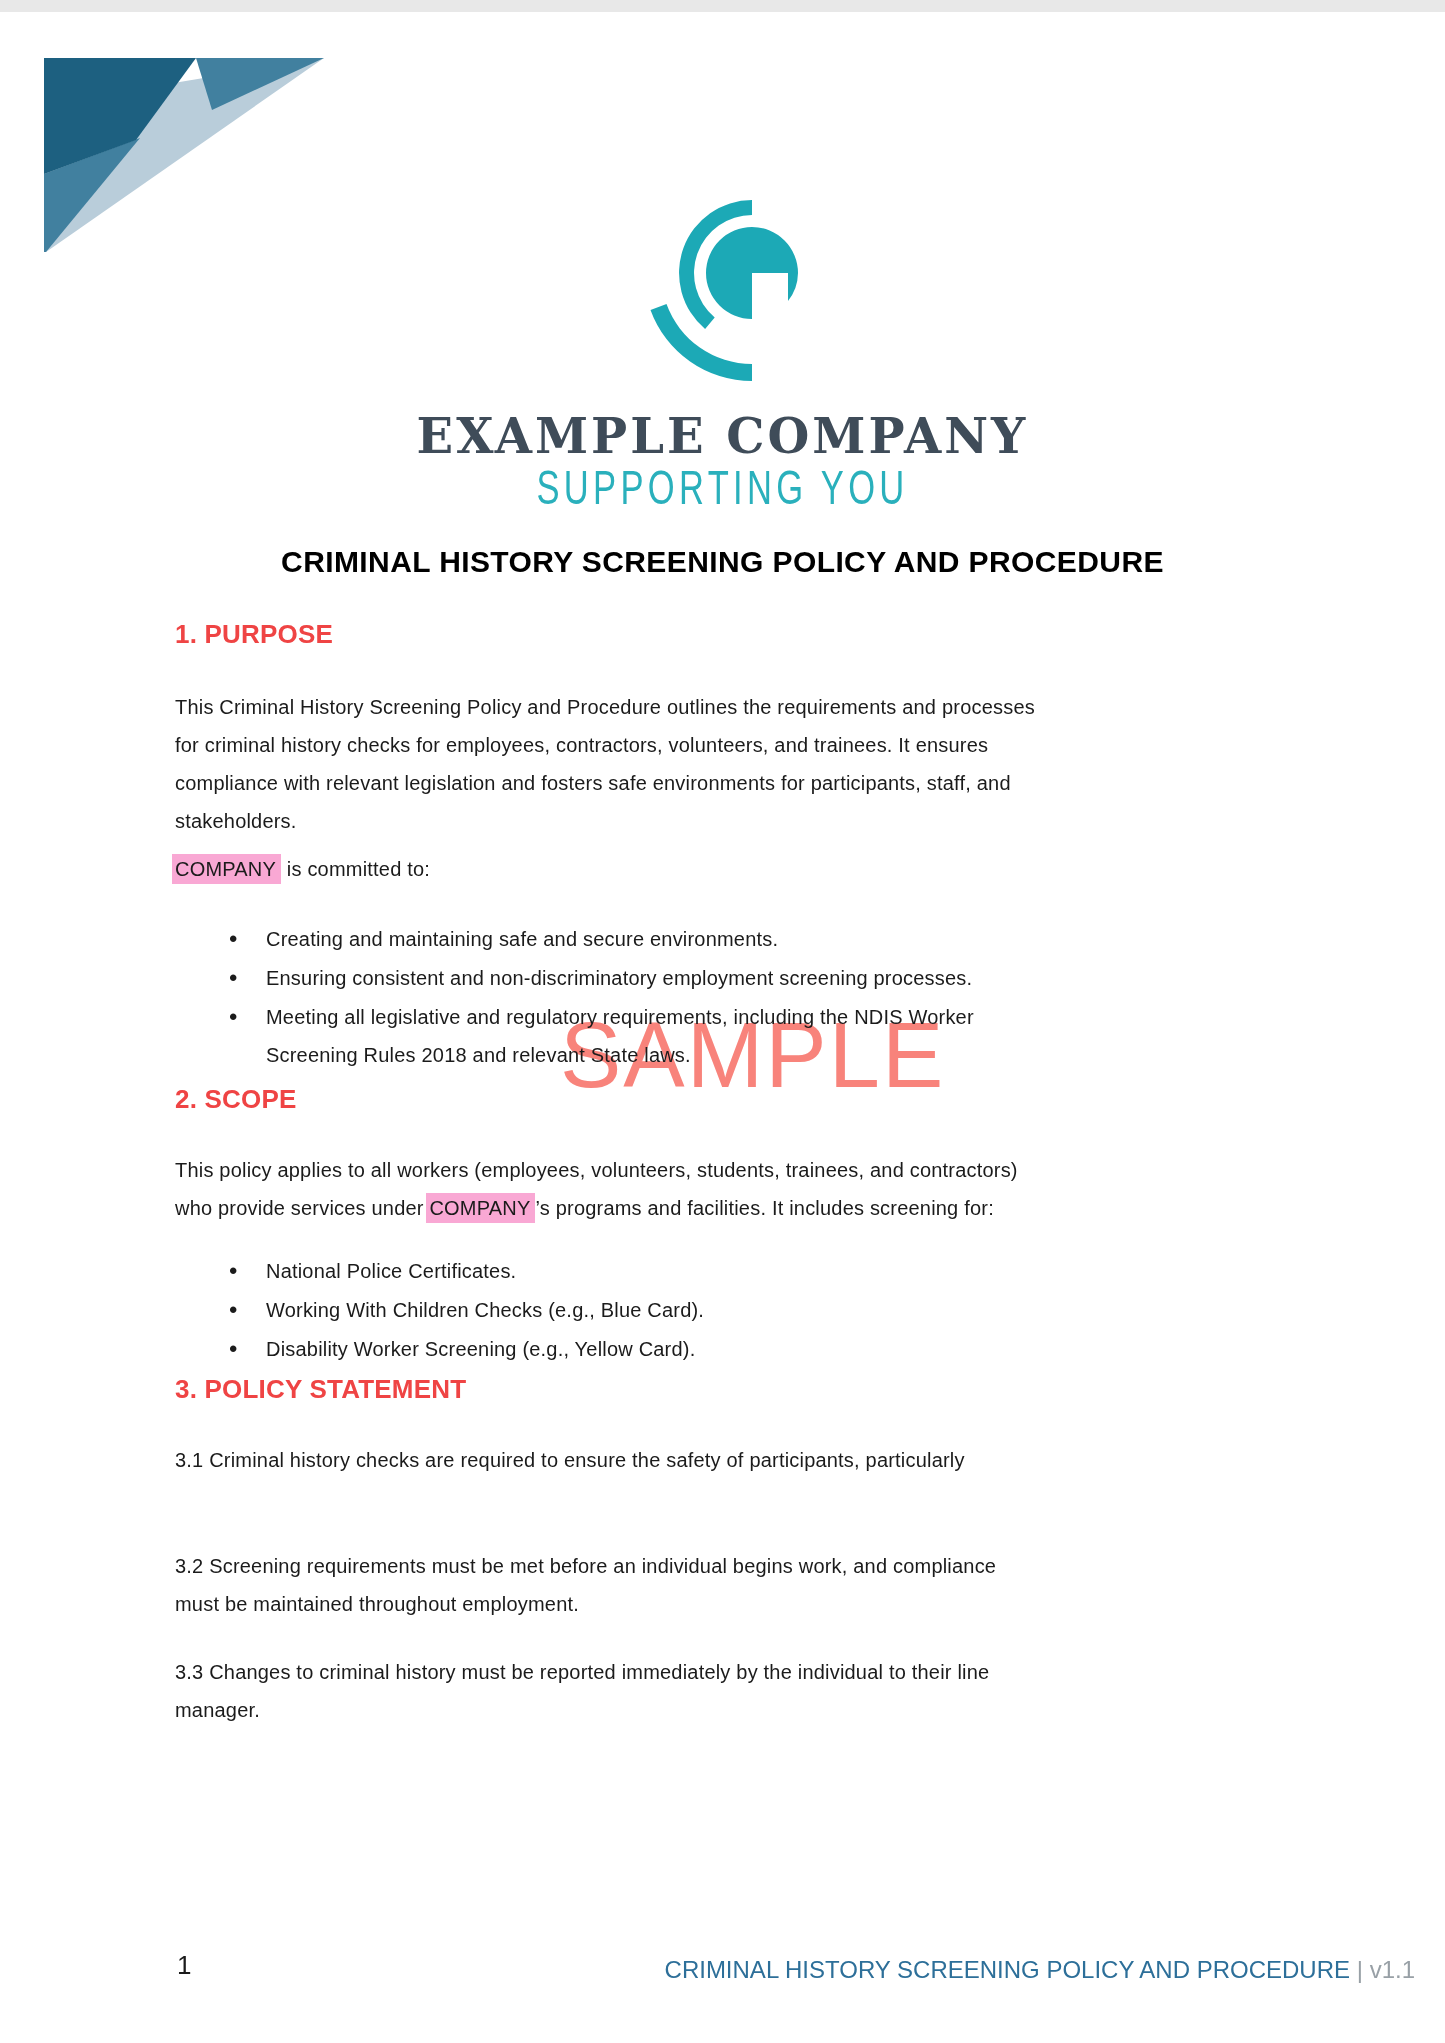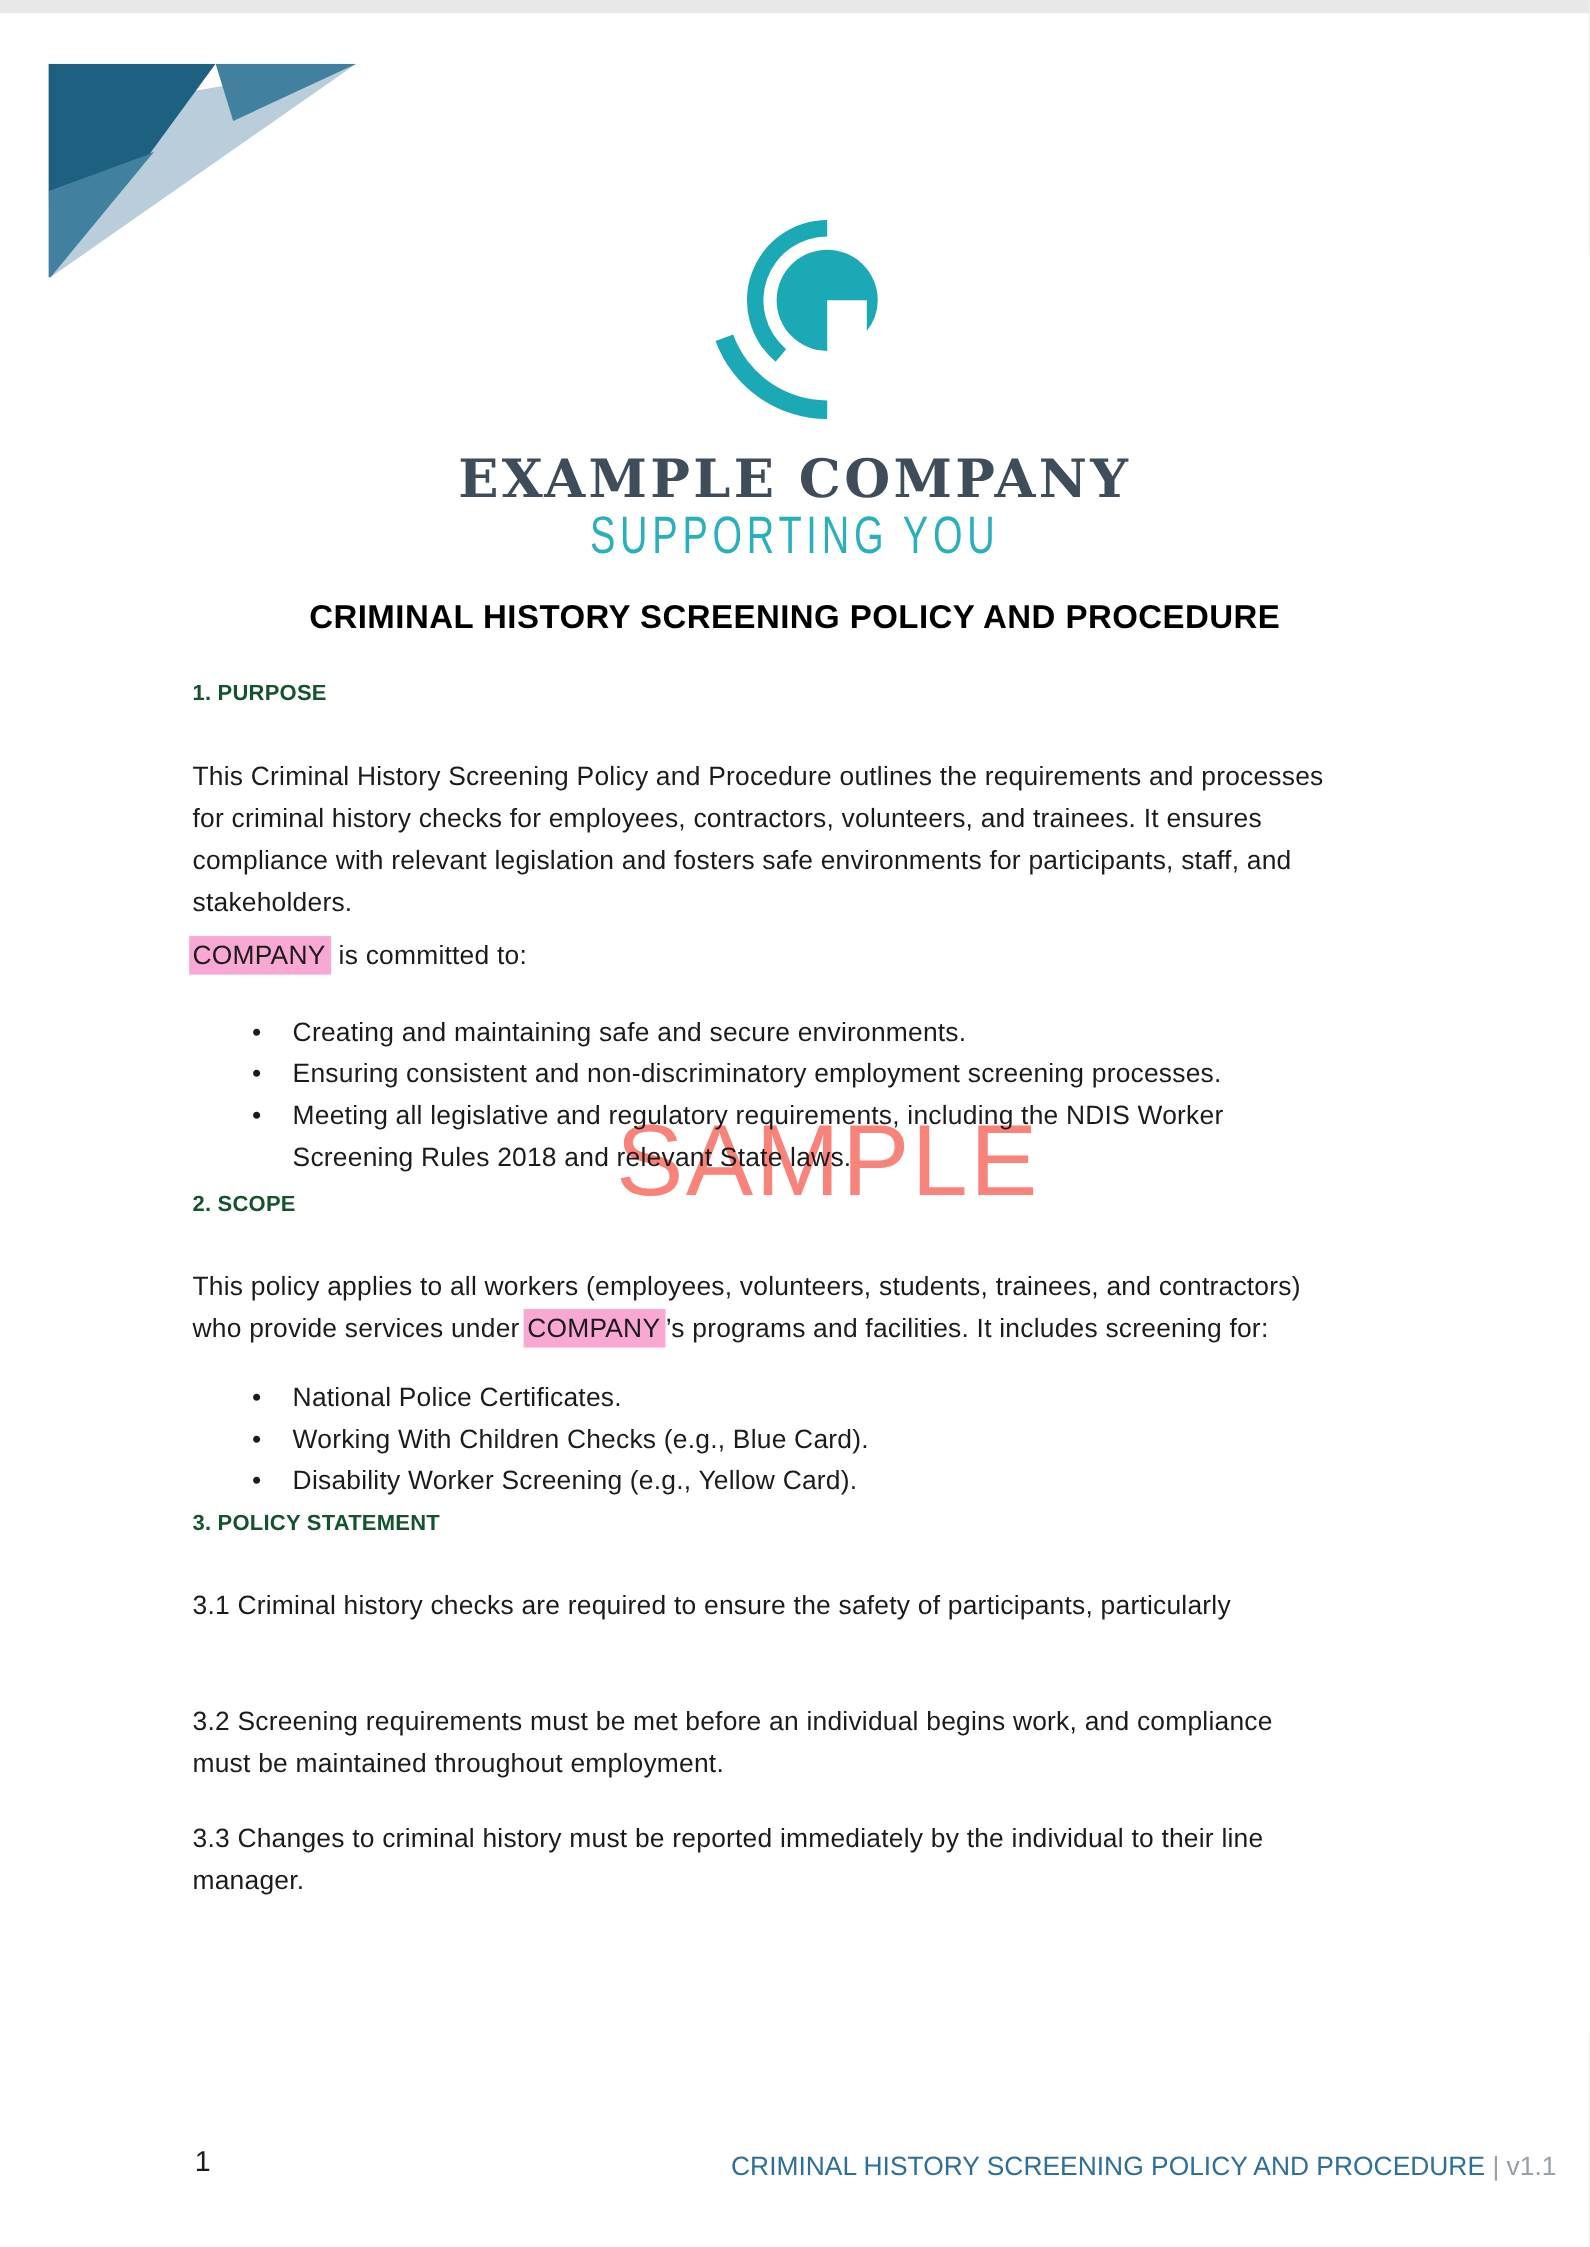--- a/index.html
+++ b/index.html
@@ -3,22 +3,22 @@
 <meta charset="utf-8">
 <style>
   html,body{margin:0;padding:0;background:#e8e8e8}
   .page{
     position:relative;width:1445px;height:2043px;background:#ffffff;
     font-family:"Liberation Sans",sans-serif;color:#1b1b1b;overflow:hidden;
     margin:12px auto;
   }
   .abs{position:absolute}
   .layer{z-index:1}
-  .body-text{font-size:24px;line-height:38px;letter-spacing:.2px}
-  .heading{font-size:20px;font-weight:700;color:#14532d;letter-spacing:.2px}
+  .body-text{font-size:20px;line-height:38px;letter-spacing:.2px}
+  .heading{font-size:26px;font-weight:700;color:#ef4444;letter-spacing:.2px}
   .doc-title{width:100%;text-align:center;font-size:30px;font-weight:700;color:#000;letter-spacing:.4px}
   .wordmark{width:100%;text-align:center;font-family:"DejaVu Serif",serif;font-weight:700;
             font-size:48px;letter-spacing:3px;color:#3f4c59;line-height:1}
   .tagline-wrap{width:100%;display:flex;justify-content:center}
   .tagline{font-size:48px;letter-spacing:6px;color:#2ab0bc;font-weight:400;line-height:1;
            transform:scaleX(.72);transform-origin:center;white-space:nowrap}
   .hl{background:#f9a8d4;padding:4px 5px 4px 3px;margin-left:-3px}
   .bullet-row{display:flex}
   .dot{width:37px;flex:none}
   .dot::before{content:"\2022";font-size:24px}

